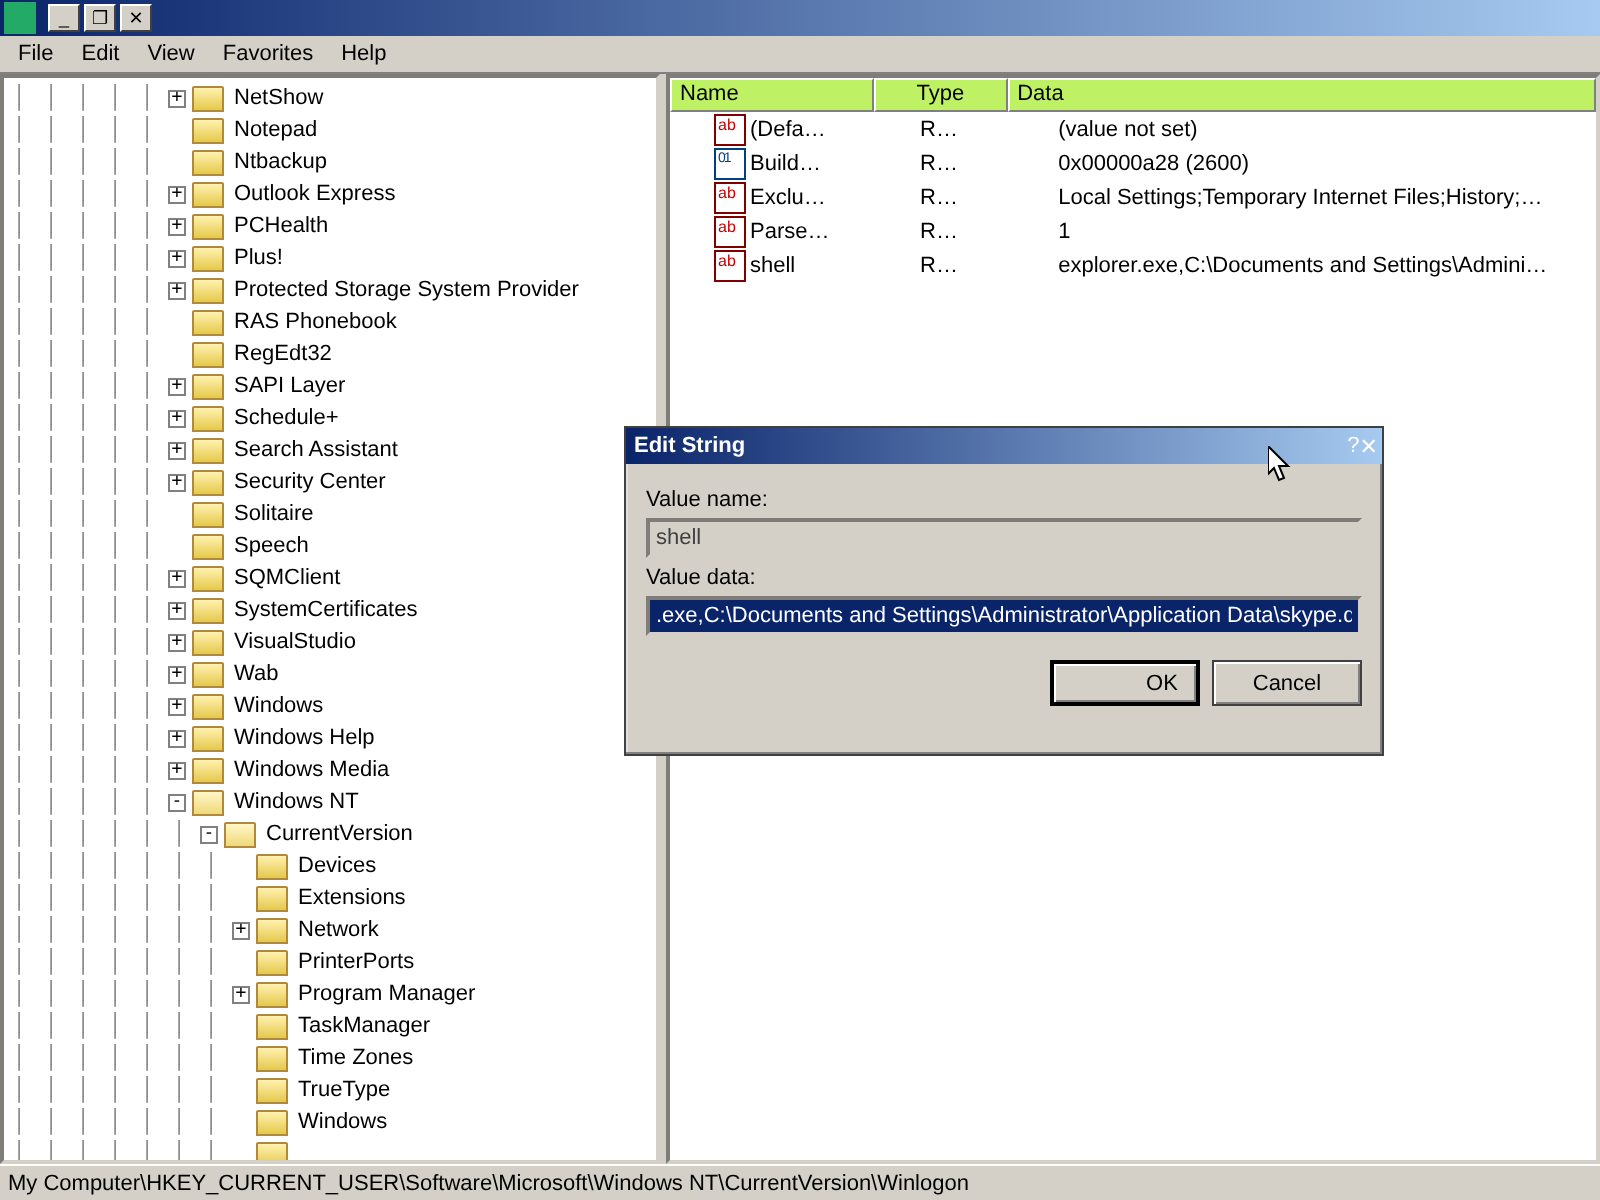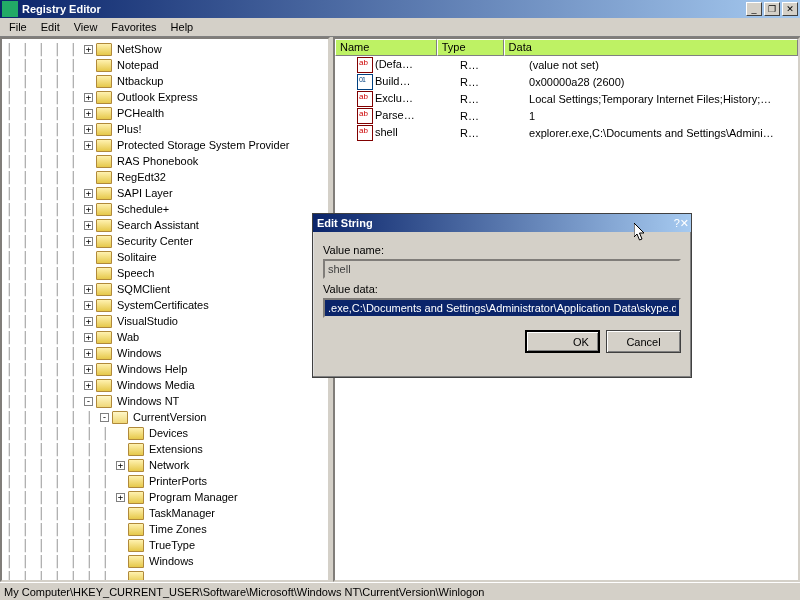--- a/index.html
+++ b/index.html
@@ -82,21 +82,20 @@
     -1px -1px 0 #808080 inset; padding-left: 43px; }
   .cursor-arrow { position:absolute; left:634px; top:223px; width:12px; height:19px;
     pointer-events:none; z-index:999; }
 </style>
 </head>
 <body>
 
 <div class="window">
   <div class="titlebar">
     <span class="icon"></span>
-    <span class="title">Registry Editor</span>
     <span class="btn">_</span>
     <span class="btn">❐</span>
     <span class="btn">✕</span>
   </div>
 
   <div class="menubar">
     <span>File</span>
     <span>Edit</span>
     <span>View</span>
     <span>Favorites</span>
@@ -466,21 +465,21 @@
             <span class="spacer"></span>
             <span class="fld"></span>
             <span class="lbl">Winlogon</span>
           </div>
         </div>
       </div>
     <div class="splitter"></div>
     <div class="listpanel">
       <div class="lv-header" id="lvheader">
           <div class="lv-col" style="width: 110px;">Name</div>
-          <div class="lv-col" style="width: 72px;">Type</div>
+          <div class="lv-col" style="width: 72px; text-align: center;">Type</div>
           <div class="lv-col" style="width: 320px;">Data</div>
         </div>
       <div class="lv-body" id="lvbody">
           <div class="lv-row">
             <div class="lv-cell" style="width:110px"><span class="ric sz"></span><span>(Default)</span></div>
             <div class="lv-cell" style="width:72px">REG_SZ</div>
             <div class="lv-cell" style="width:320px">(value not set)</div>
           </div>
           <div class="lv-row">
             <div class="lv-cell" style="width:110px"><span class="ric dw"></span><span>BuildNumber</span></div>

